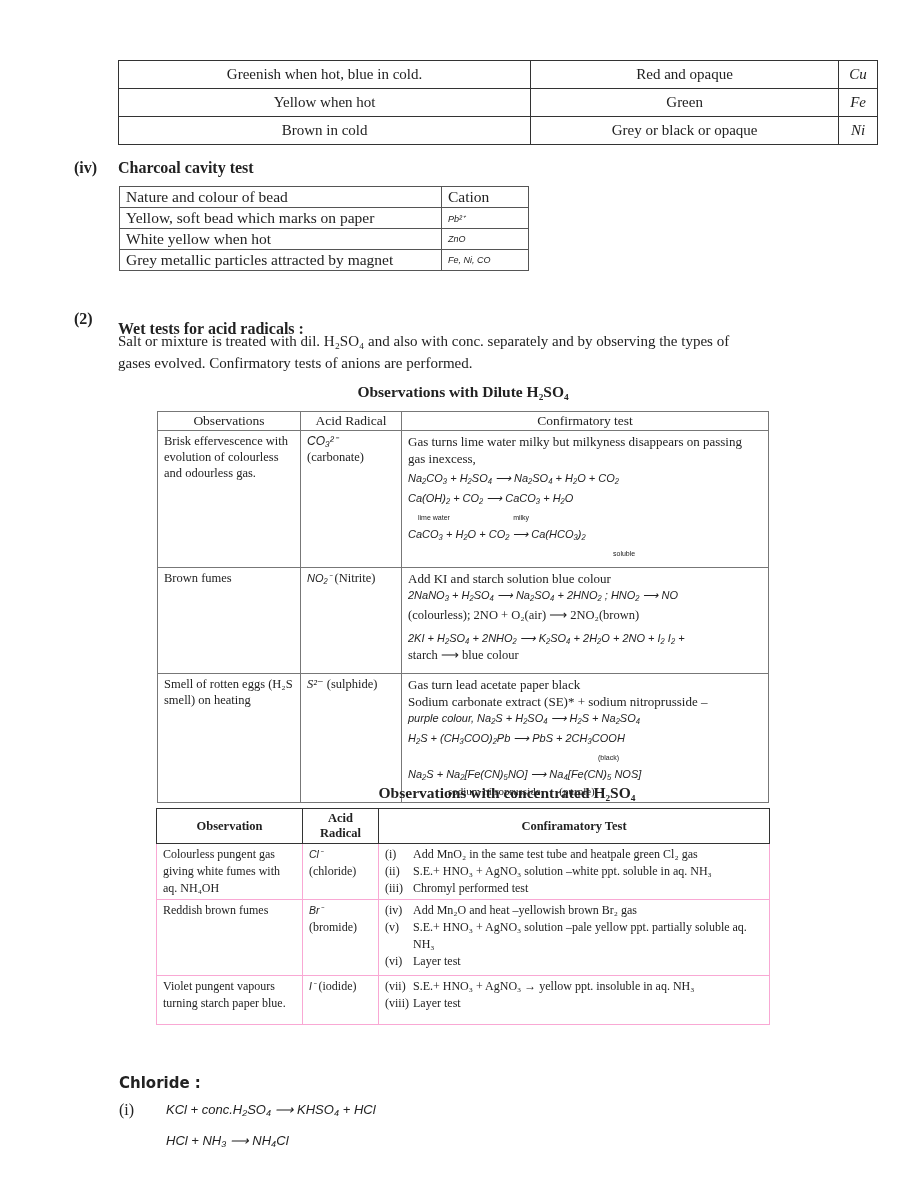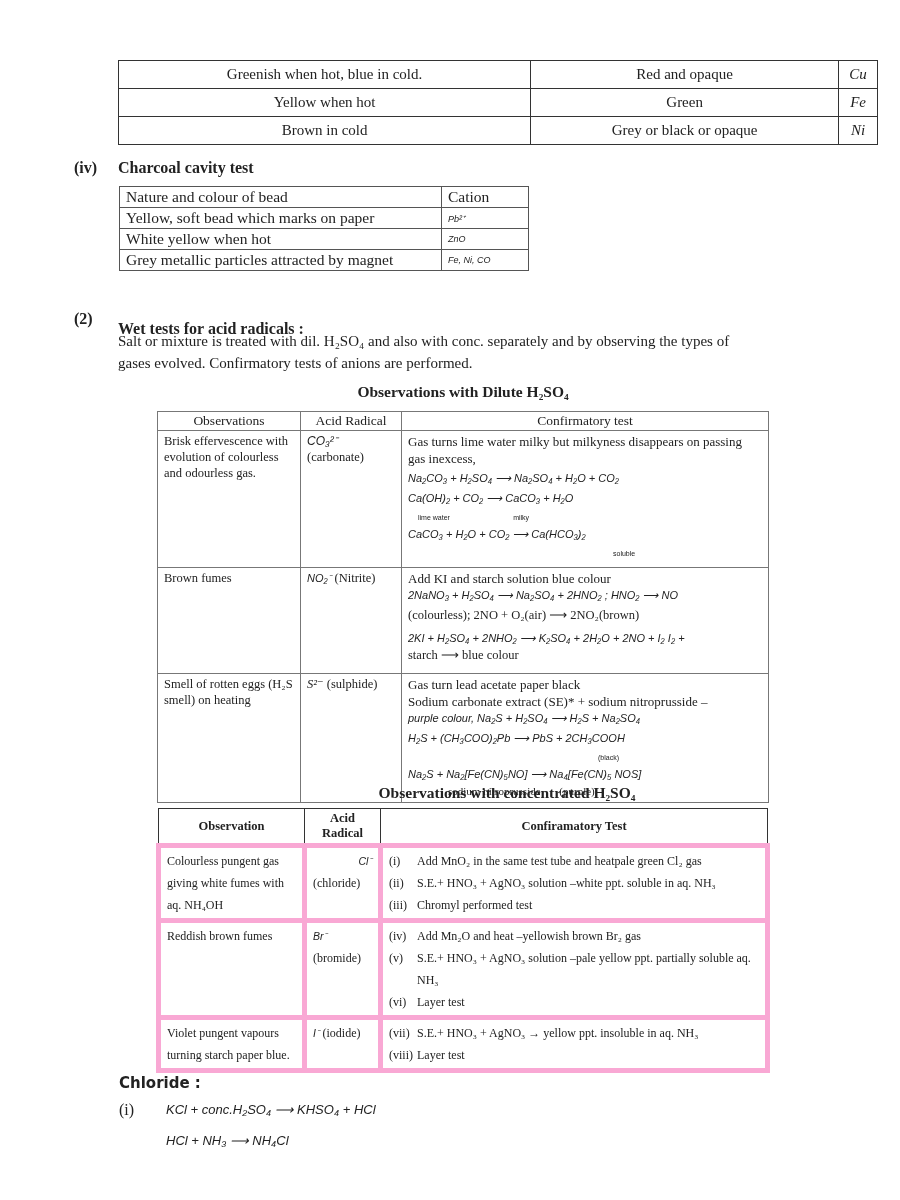--- a/index.html
+++ b/index.html
@@ -21,24 +21,24 @@
   .t2 .hdr i { font-weight: bold; }
   .para { left: 118px; font-size: 15px; line-height: 22px; width: 710px; }
   .center-title { font-weight: bold; font-size: 15.5px; text-align: center; }
   .t3 { left: 157px; top: 411px; width: 612px; font-size: 12.5px; }
   .t3 td { border: 1px solid #777; vertical-align: top; padding: 2px 6px; line-height: 16px; }
   .t3 th { border: 1px solid #777; font-weight: normal; font-size: 13.5px; padding: 1px 4px; }
   .t3 td.conf { font-size: 13px; line-height: 17px; }
   .eq { font-family: "Liberation Sans", sans-serif; font-style: italic; font-size: 11px; display: block; }
   .under { font-size: 7px; font-style: normal; font-family: "Liberation Sans", sans-serif; }
   .t4 { left: 156px; top: 808px; width: 614px; font-size: 12px; }
-  .t4 td { border: 5px solid #f9a8d4; vertical-align: top; padding: 2px 6px; line-height: 22px; margin-left: 27px; }
+  .t4 td { border: 1px solid #f9a8d4; vertical-align: top; padding: 2px 6px; line-height: 17px; margin-left: 27px; }
   .t4 th { border: 1px solid #333; font-weight: bold; font-size: 12.5px; padding: 2px 4px; }
   .num { display: inline-block; width: 28px; }
-  .chem { font-family: "Liberation Sans", sans-serif; font-style: italic; font-size: 10.5px; text-align: right; }
+  .chem { font-family: "Liberation Sans", sans-serif; font-style: italic; font-size: 10.5px; }
   .eqline { font-family: "Liberation Sans", sans-serif; font-style: italic; font-size: 13px; }
 </style>
 </head>
 <body>
 
 <table class="abs t1">
   <tbody>
       <tr>
     <td>Greenish when hot, blue in cold.</td>
     <td>Red and opaque</td>

